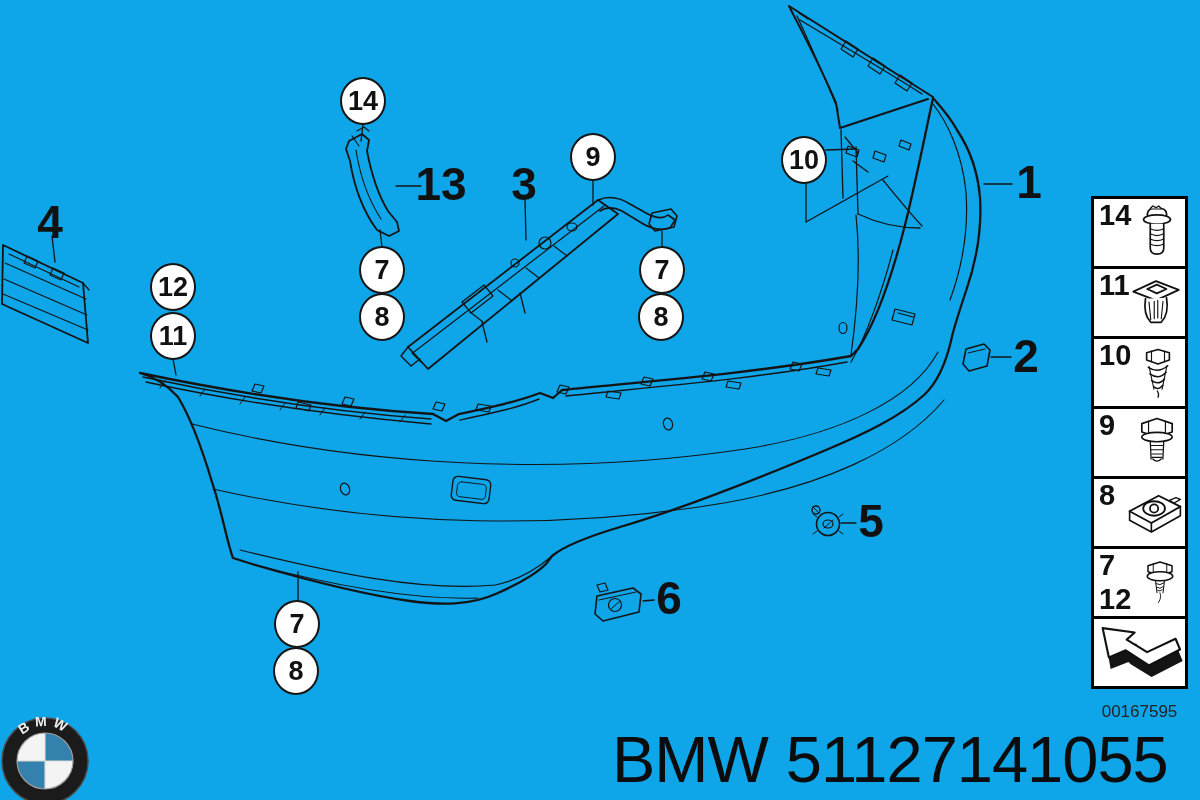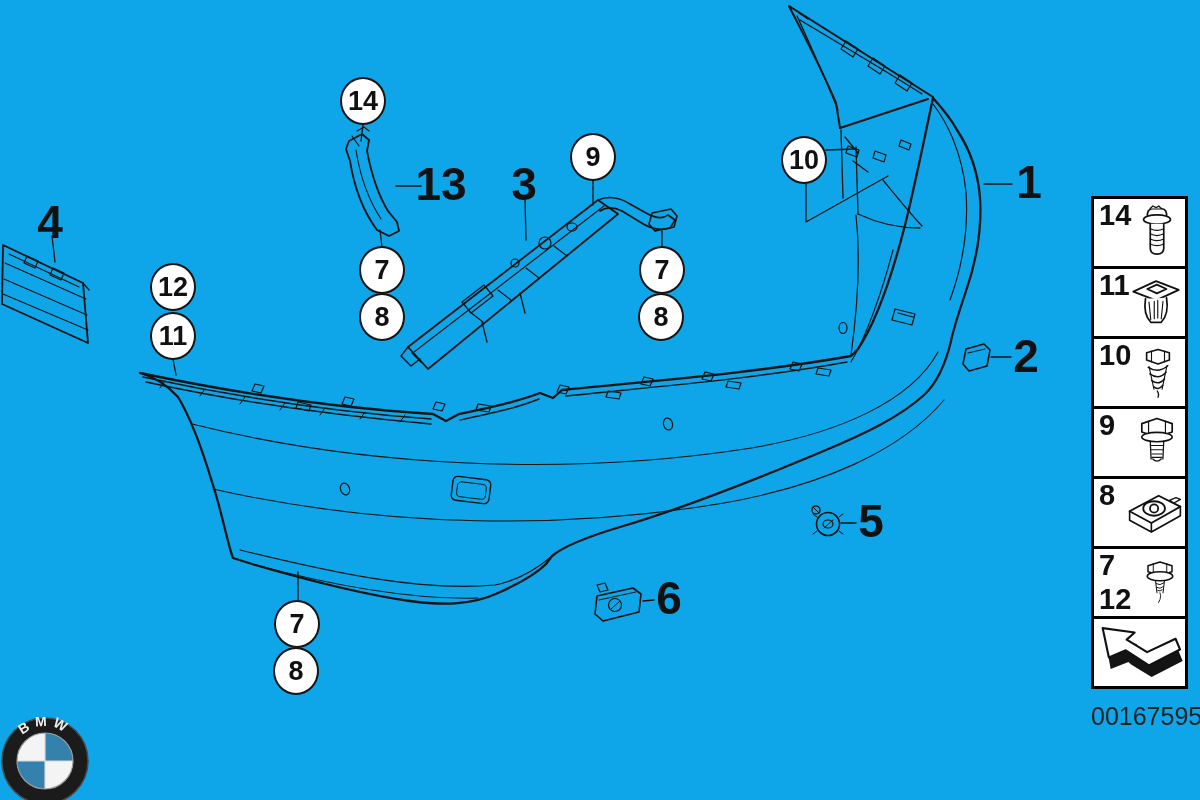--- a/index.html
+++ b/index.html
@@ -13,21 +13,21 @@
   
   .pl{position:absolute;transform:translate(-50%,-50%);font-weight:bold;font-size:46px;line-height:1;}
   
   .legend{position:absolute;left:1091px;top:196px;width:97px;}
   .cell{box-sizing:border-box;border:3px solid #000;height:73px;margin-top:-3px;background:#fff;position:relative;}
   .cell:first-child{margin-top:0;}
   .cell .num{position:absolute;left:5px;top:1px;font-weight:bold;font-size:29px;line-height:1.05;}
   .cell .num2{position:absolute;left:5px;bottom:2px;font-weight:bold;font-size:29px;line-height:1.05;}
   .cell .ic{position:absolute;right:1px;top:50%;transform:translateY(-50%);}
   .cell .ic-c{position:absolute;left:50%;top:50%;transform:translate(-50%,-50%);}
-  .imgnum{position:absolute;left:0;width:100%;top:506px;text-align:center;font-size:25px;color:#222;}
+  .imgnum{position:absolute;left:0;width:100%;top:506px;text-align:center;font-size:17px;color:#222;}
   
   .title{position:absolute;left:612px;top:727px;font-size:65px;line-height:1;letter-spacing:-1px;
          color:#0c0c0c;white-space:nowrap;}
   .title .pn{margin-left:18px;}
   .roundel{position:absolute;left:1px;top:717px;}
 </style>
 </head>
 <body>
 
 <div class="page">
@@ -280,14 +280,17 @@
     <path d="M16,44 H72 M44,16 V72" stroke="#d8d8d8" stroke-width="1.2"></path>
     <circle cx="44" cy="44" r="28" fill="none" stroke="#9a9a9a" stroke-width="1.2"></circle>
     <defs>
         <path id="lgArc" d="M13,40 A31,31 0 0 1 75,40"></path>
       </defs>
     <text font-family="Liberation Sans, sans-serif" font-size="14" font-weight="bold" fill="#ededed" letter-spacing="5">
       <textPath href="#lgArc" startOffset="50%" text-anchor="middle">BMW</textPath>
     </text>
   </svg>
 
+  <div class="title">
+    <span>BMW</span><span class="pn">51127141055</span>
+  </div>
 
 </div>
 
 </body></html>

